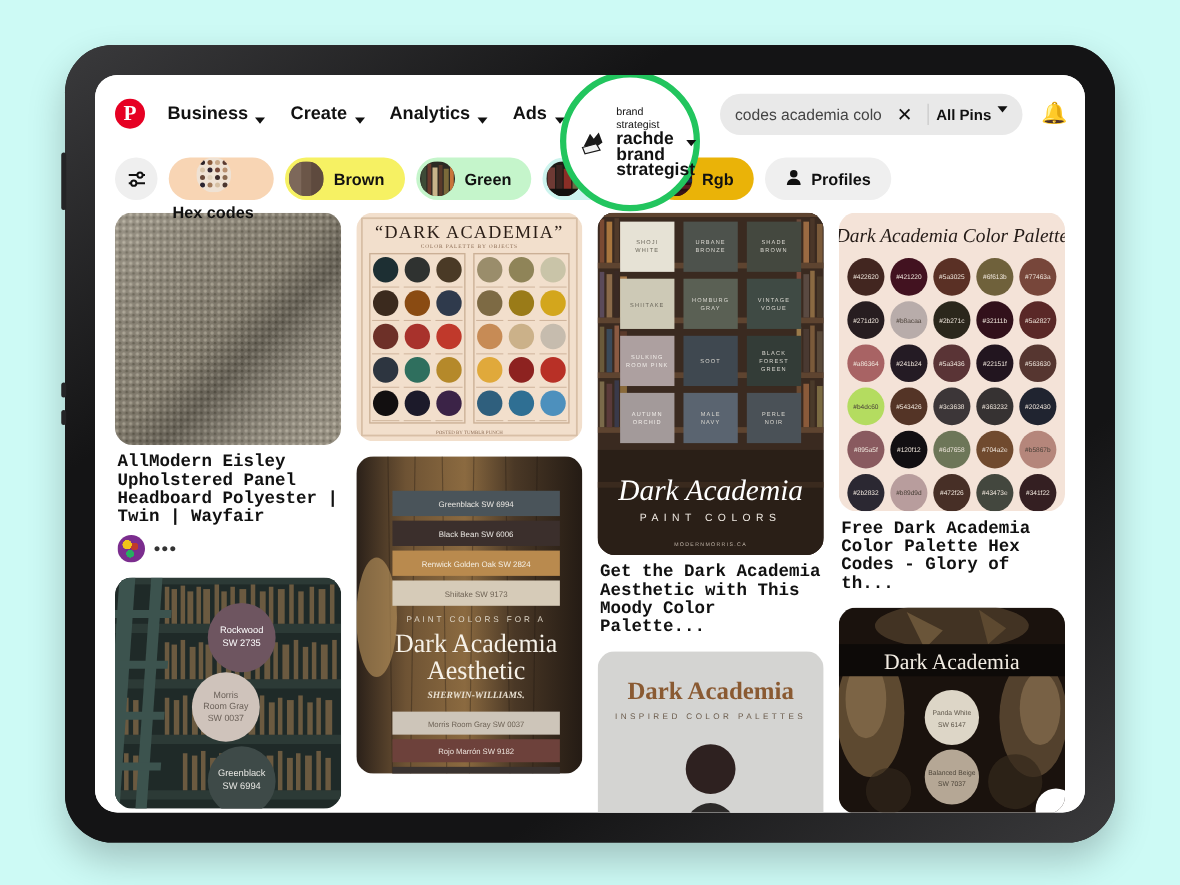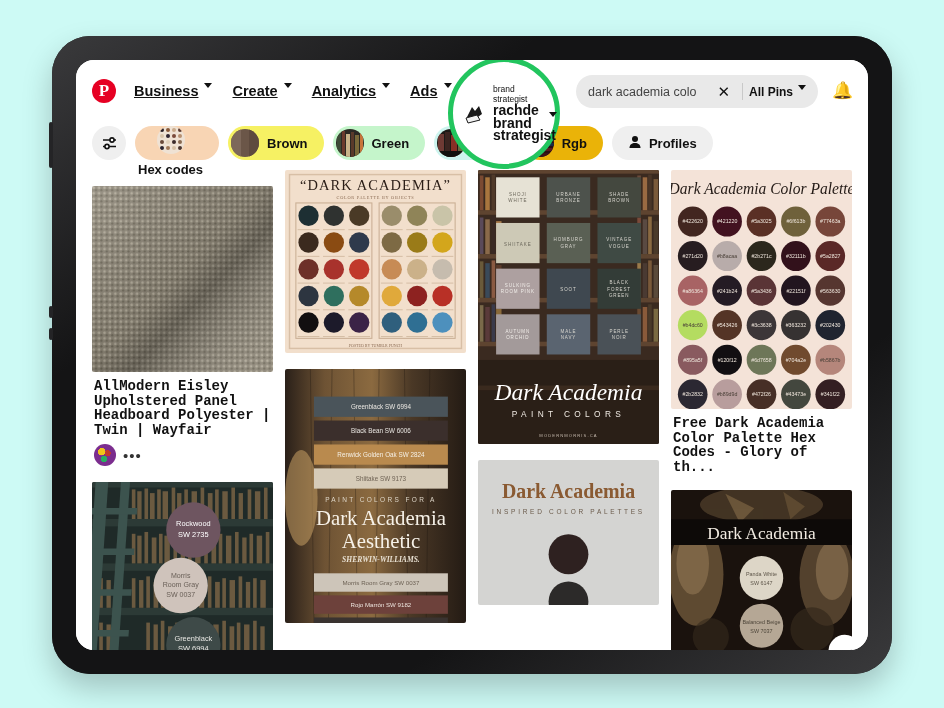--- a/index.html
+++ b/index.html
@@ -46,23 +46,23 @@
     padding: 0 14px 0 16px; background:#fff;
   }
   .pin-logo {
     width: 24px; height: 24px; border-radius: 50%;
     background: #e60023; color:#fff;
     display:flex; align-items:center; justify-content:center;
     font-family:"Liberation Serif", serif; font-weight:bold; font-size:17px;
     margin-right: 8px; flex: 0 0 auto;
   }
   .navitem {
-    display:flex; align-items:flex-start; gap:6px;
+    display:flex; align-items:flex-end; gap:6px;
     font-size:14.5px; font-weight:bold; color:#111;
-    padding: 6px 10px; border-radius: 18px; white-space:nowrap;text-decoration:underline;
+    padding: 6px 10px; border-radius: 18px; white-space:nowrap;
   }
   .chev { width:0;height:0;border-left:4.5px solid transparent;border-right:4.5px solid transparent;border-top:5.5px solid #111; }
   .chev.sm { border-left-width:4px;border-right-width:4px;border-top-width:5px; }
 
   .account {
     position:absolute; left: 372px; top: -3px;
     width: 112px; height: 112px; border-radius: 50%;
     background:#fff; border:5px solid #22c55e;
     display:flex; align-items:center; gap:4px;
     padding-left: 6px; z-index: 30;
@@ -114,21 +114,21 @@
   .chip.plain { padding: 0 16px; gap:7px; }
   .person { font-size:13px; }
 
   
   .grid {
     position:relative; height: 516px; overflow:hidden;
     padding: 0 16px; background:#fff;
     columns: 4; column-gap: 12px;
   }
   .pin { break-inside: avoid; margin-bottom: 12px; width:100%; }
-  .pin-img { width:100%; border-radius:2px; overflow:hidden; position:relative;margin-top:16px; }
+  .pin-img { width:100%; border-radius:14px; overflow:hidden; position:relative; }
   .pin-title { font-size:14px; font-weight:bold; line-height:14.5px; color:#111; margin:7px 2px 0 2px;font-family:Liberation Mono, monospace; }
   .promo {
     display:flex; align-items:center; gap:7px; margin:7px 2px 0 2px;
   }
   .promo-av {
     width:22px;height:22px;border-radius:50%;flex:0 0 auto;
     background: radial-gradient(circle at 35% 35%, #f0c419 0 18%, transparent 19%),
                 radial-gradient(circle at 62% 42%, #c0392b 0 16%, transparent 17%),
                 radial-gradient(circle at 46% 68%, #27ae60 0 16%, transparent 17%),
                 #7b2d8e;
@@ -183,21 +183,21 @@
             <div>brand</div>
             <div>strategist</div>
             <div class="big">rachde</div>
             <div class="big">brand</div>
             <div class="big">strategist</div>
           </div>
           <span class="chev acct-chev"></span>
         </div>
 
         <div class="searchwrap">
-          <div class="search-val" placeholder="Search">dark academia colo</div>
+          <div class="search-val" placeholder="Search">codes academia colo</div>
           <div class="x-icon">✕</div>
           <div class="vdiv"></div>
           <div class="allpins">
             <span>All Pins</span>
             <span class="chev sm"></span>
           </div>
         </div>
 
         <div class="bell">🔔</div>
       </div>
@@ -652,20 +652,21 @@
                   <text x="50" y="92.5" fill="#d8d6cf">NAVY</text>
                 <text x="78" y="89" fill="#d8d6cf">PERLE</text>
                   <text x="78" y="92.5" fill="#d8d6cf">NOIR</text>
               </g>
               <rect x="0" y="104" width="100" height="46" fill="#1e1611" opacity=".55"></rect>
               <text x="50" y="126" font-size="13" fill="#ffffff" text-anchor="middle" font-family="Liberation Serif, serif" font-style="italic">Dark Academia</text>
               <text x="50" y="135" font-size="4.6" fill="#efe9e2" text-anchor="middle" font-family="Liberation Sans, sans-serif" letter-spacing="2.4">PAINT COLORS</text>
               <text x="50" y="146" font-size="2.3" fill="#c4b8ac" text-anchor="middle" font-family="Liberation Sans, sans-serif" letter-spacing="0.6">MODERNMORRIS.CA</text>
             </svg>
           </div>
+          <div class="pin-title">Get the Dark Academia Aesthetic with This Moody Color Palette...</div>
         </div>
 
         <div class="pin">
           <div class="pin-img" style="height:145px">
             <svg class="art" viewBox="0 0 100 80" preserveAspectRatio="none" aria-hidden="true">
               <rect width="100" height="80" fill="#d4d4d2"></rect>
               <text x="50" y="21" font-size="11" fill="#8a5a32" text-anchor="middle" font-family="Liberation Serif, serif" font-weight="bold">Dark Academia</text>
               <text x="50" y="30" font-size="3.6" fill="#6a5a4a" text-anchor="middle" font-family="Liberation Sans, sans-serif" letter-spacing="1.5">INSPIRED COLOR PALETTES</text>
               <circle cx="50" cy="52" r="11" fill="#2e2120"></circle>
               <circle cx="50" cy="78" r="11" fill="#2c2a29"></circle>

